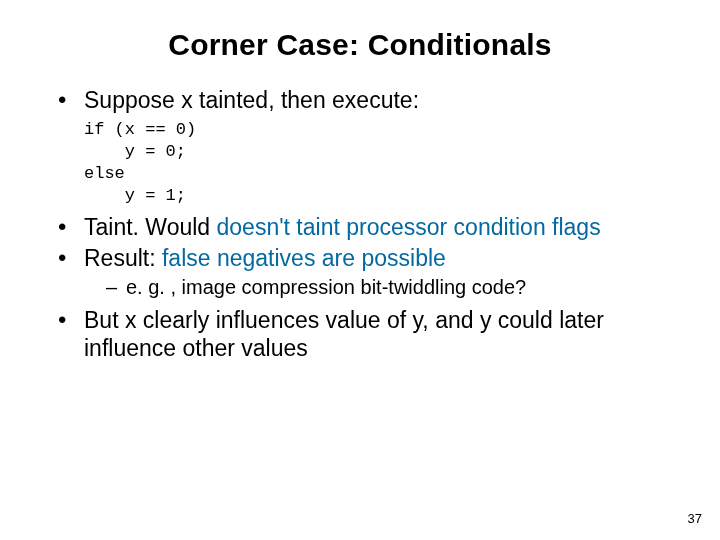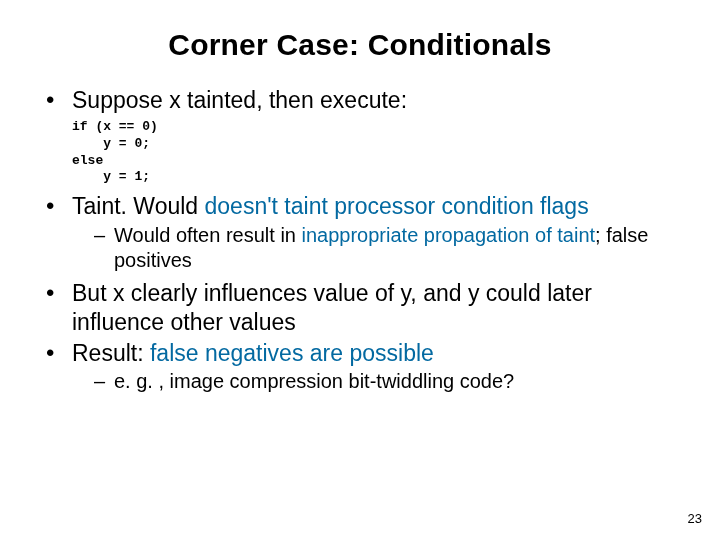--- a/index.html
+++ b/index.html
@@ -21,42 +21,42 @@
   }
   .title {
     text-align: center;
     font-weight: bold;
     font-size: 30px;
     margin: 0 0 24px 0;
     letter-spacing: 0.2px;
   }
   ul.top {
     list-style: none;
-    margin: 0;
+    margin: 12px;
     padding: 0 0 0 6px;
   }
   ul.top > li {
     position: relative;
     padding-left: 26px;
     margin: 0 0 2px 0;
     font-size: 23px;
     line-height: 1.25;
   }
   ul.top > li::before {
     content: "•";
     position: absolute;
     left: 0;
     top: 0;
     font-size: 24px;
     line-height: 1.2;
   }
   pre.code {
     font-family: "Courier New", Courier, monospace;
-    font-weight: bold;
-    font-size: 13px;
+    font-weight: normal;
+    font-size: 17px;
     line-height: 1.3;
     margin: 4px 0 6px 0;
     white-space: pre;
   }
   ul.sub {
     list-style: none;
     margin: 2px 0 6px 0;
     padding: 0 0 0 22px;
   }
   ul.sub > li {
@@ -93,36 +93,31 @@
     <li>
       <span>Suppose x tainted, then execute:</span>
       <pre class="code">if (x == 0)
     y = 0;
 else
     y = 1;</pre>
     </li>
 
     <li>
       <span>Taint. Would </span><span class="red">doesn't taint processor condition flags</span>
-      <ul class="sub">
-        <li>
-          <span>Would often result in </span><span class="red">inappropriate propagation of taint</span><span>; false positives</span>
-        </li>
-      </ul>
-    </li>
-
-    <li>
-      <span>But x clearly influences value of y, and y could later influence other values</span>
     </li>
 
     <li>
       <span>Result: </span><span class="red">false negatives are possible</span>
       <ul class="sub">
         <li>
           <span>e. g. , image compression bit-twiddling code?</span>
         </li>
       </ul>
     </li>
 
+    <li>
+      <span>But x clearly influences value of y, and y could later influence other values</span>
+    </li>
+
   </ul>
 
-  <div class="pagenum">23</div>
+  <div class="pagenum">37</div>
 </div>
 
 </body></html>

